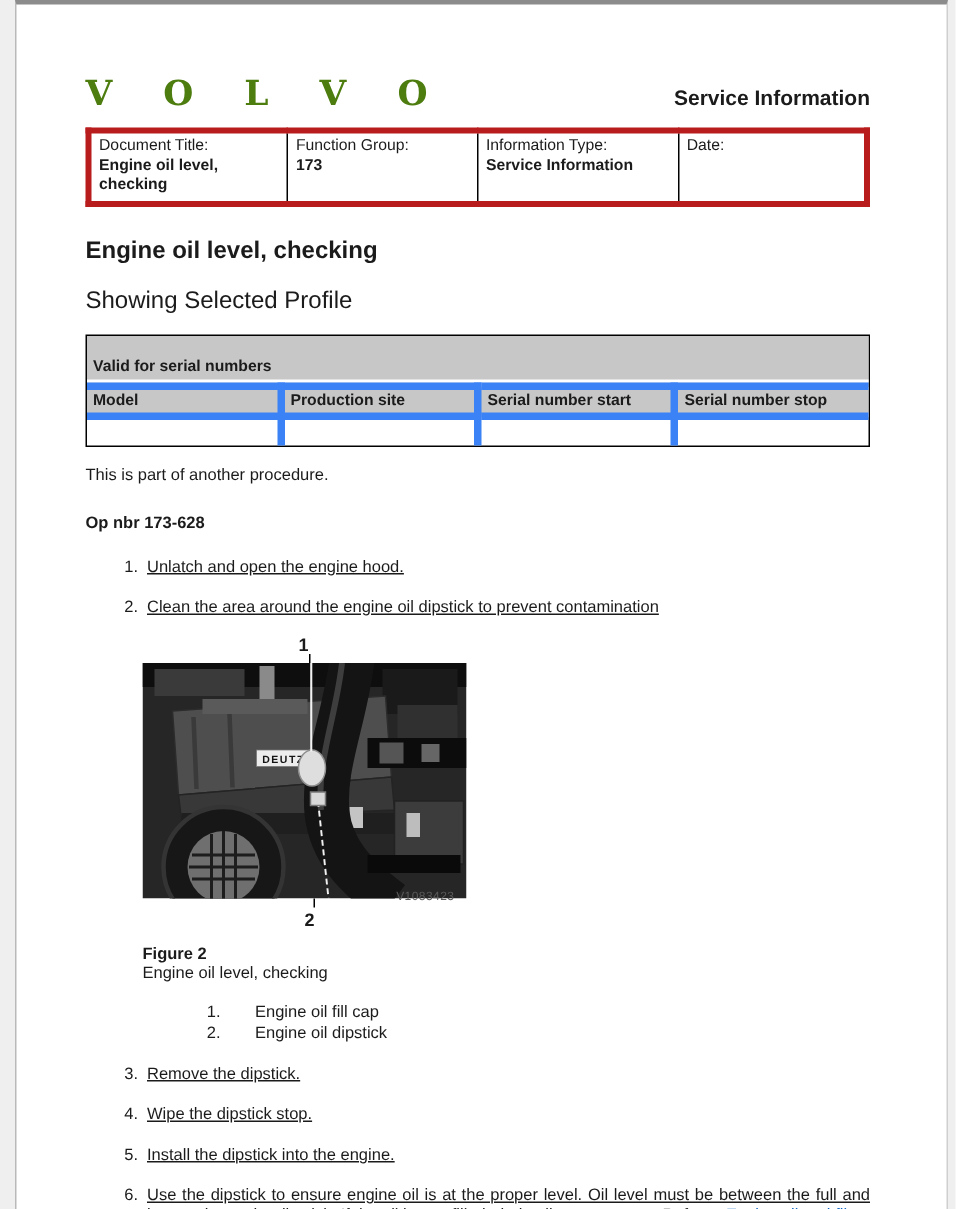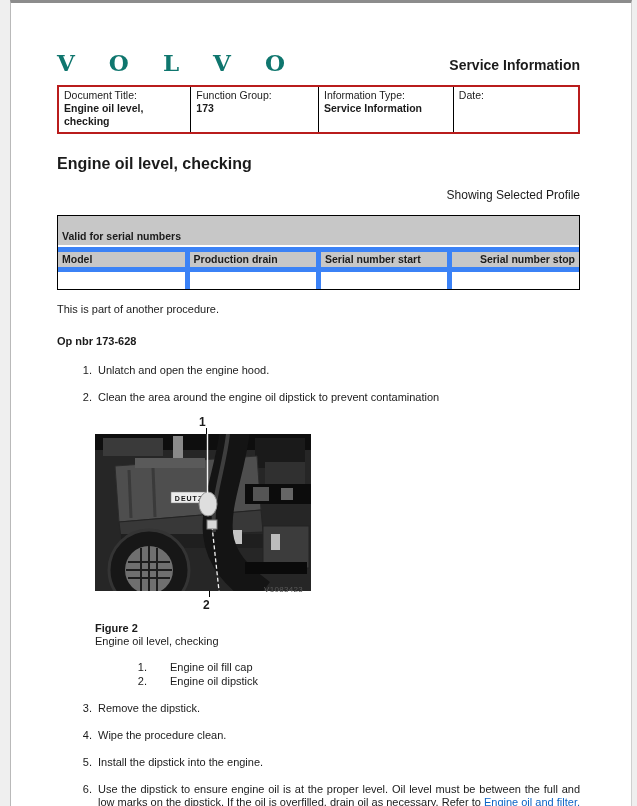--- a/index.html
+++ b/index.html
@@ -20,53 +20,53 @@
     border-right:1px solid #cfcfcf;
     box-sizing:border-box;
   }
   .content{padding:0 51px 0 46px;}
 
   
   .header-row{margin-top:49px;display:flex;justify-content:space-between;align-items:flex-end;}
   .volvo-logo{
     font-family:"DejaVu Serif", serif;
     font-weight:bold;font-size:23px;letter-spacing:13px;line-height:21px;
-    color:#0f766e;white-space:nowrap;
+    color:#4d7c0f;white-space:nowrap;
   }
   .si-title{font-weight:bold;font-size:14px;line-height:16px;}
 
   
-  .doc-table{width:100%;border-collapse:collapse;margin-top:12px;border:2px solid #b91c1c;table-layout:fixed;}
+  .doc-table{width:100%;border-collapse:collapse;margin-top:12px;border:4px solid #b91c1c;table-layout:fixed;}
   .doc-table td{border:1px solid #000;padding:2px 5px 4px;vertical-align:top;font-size:10.5px;line-height:13px;}
   .doc-table .fld-label{font-weight:normal;}
   .doc-table .fld-value{font-weight:bold;}
   .doc-table .profile-cell{height:32px;}
 
   h1.page-title{margin:21px 0 0;font-size:16px;line-height:18px;font-weight:bold;}
-  .profile-note{margin-top:15px;text-align:right;font-size:12px;}
+  .profile-note{margin-top:15px;text-align:left;font-size:16px;}
 
   
   .serial-wrap{margin-top:13px;border:1px solid #000;}
   .serial-caption{background:var(--th-bg,#c7c7c7);font-weight:bold;font-size:10.5px;padding:14px 4px 3px;border-bottom:2px solid #fff;}
   .serial-table{width:100%;border-collapse:collapse;table-layout:fixed;}
   .serial-table td{border:5px solid #3b82f6;font-size:10.5px;padding:1px 4px 2px;}
   .serial-table .hdr td{background:var(--th-bg,#c7c7c7);font-weight:bold;}
   .serial-table .empty td{height:14px;}
   .serial-table tr td:first-child{border-left:none;}
-  .serial-table tr td:last-child{border-right:none;text-align:right;}
+  .serial-table tr td:last-child{border-right:none;}
   .serial-table .empty td{border-bottom:none;}
 
   .intro{margin-top:13px;}
   .opnbr{margin-top:20px;font-weight:bold;}
 
   
   .step{display:flex;margin-top:14px;line-height:13px;}
   .step.first{margin-top:17px;}
   .step-num{width:35px;text-align:right;flex:none;}
-  .step-text{margin-left:6px;flex:1;}
+  .step-text{margin-left:6px;flex:1;text-decoration:underline;}
   .step-text.justify{text-align:justify;}
 
   
   .figure-block{position:relative;width:216px;height:199px;margin:12px 0 0 38px;}
   .callout-1{position:absolute;left:104px;top:0;font-weight:bold;font-size:12px;line-height:12px;}
   .callout-line-top{position:absolute;left:111px;top:12px;width:1px;height:6px;background:#000;}
   .photo-svg{position:absolute;left:0;top:18px;}
   .image-id{position:absolute;right:8px;top:169px;font-size:8px;color:#5a5a5a;letter-spacing:0.3px;}
   .callout-line-bottom{position:absolute;left:114px;top:175px;width:1px;height:6px;background:#000;}
   .callout-2{position:absolute;left:108px;top:183px;font-weight:bold;font-size:12px;line-height:12px;}
@@ -118,21 +118,21 @@
     <h1 class="page-title">Engine oil level, checking</h1>
 
     <div class="profile-note">Showing Selected Profile</div>
 
     <div class="serial-wrap">
       <div class="serial-caption">Valid for serial numbers</div>
       <table class="serial-table">
         <tbody>
             <tr class="hdr">
           <td style="width:25%">Model</td>
-          <td style="width:25%">Production drain</td>
+          <td style="width:25%">Production site</td>
           <td style="width:25%">Serial number start</td>
           <td style="width:25%">Serial number stop</td>
         </tr>
         <tr class="empty">
           <td></td>
           <td></td>
           <td></td>
           <td></td>
         </tr>
       </tbody>
@@ -226,21 +226,21 @@
         </div>
       </div>
     </div>
 
     <div class="step">
       <div class="step-num">3.</div>
       <div class="step-text">Remove the dipstick.</div>
     </div>
     <div class="step">
       <div class="step-num">4.</div>
-      <div class="step-text">Wipe the procedure clean.</div>
+      <div class="step-text">Wipe the dipstick stop.</div>
     </div>
     <div class="step">
       <div class="step-num">5.</div>
       <div class="step-text">Install the dipstick into the engine.</div>
     </div>
     <div class="step">
       <div class="step-num">6.</div>
       <div class="step-text justify"><span>Use the dipstick to ensure engine oil is at the proper level. Oil level must be between the full and low marks on the dipstick. If the oil is overfilled, drain oil as necessary. Refer to </span><a class="doc-link">Engine oil and filter, changing</a></div>
     </div>
 

